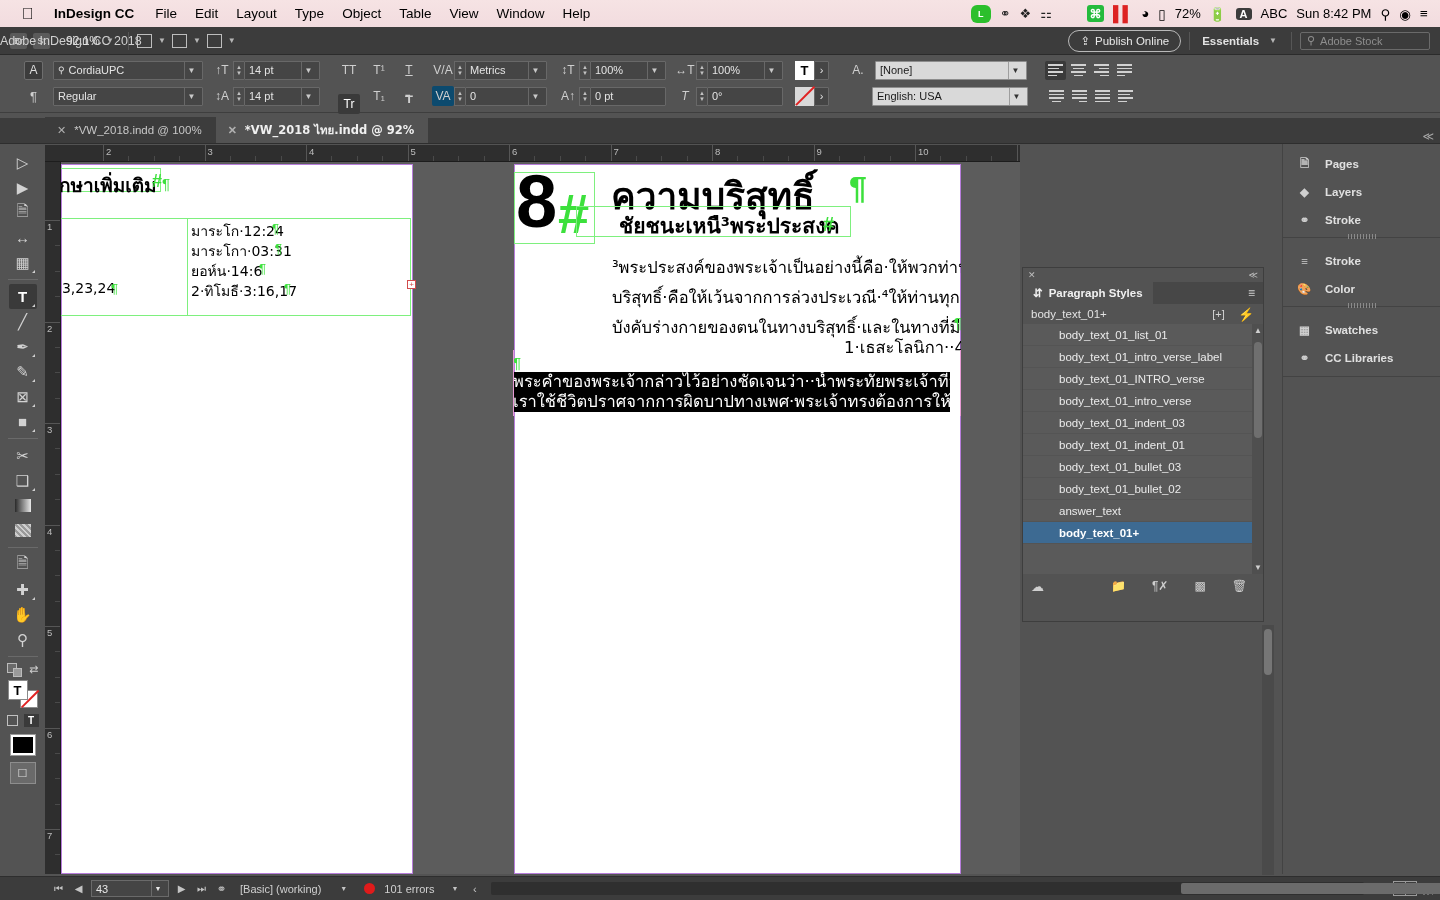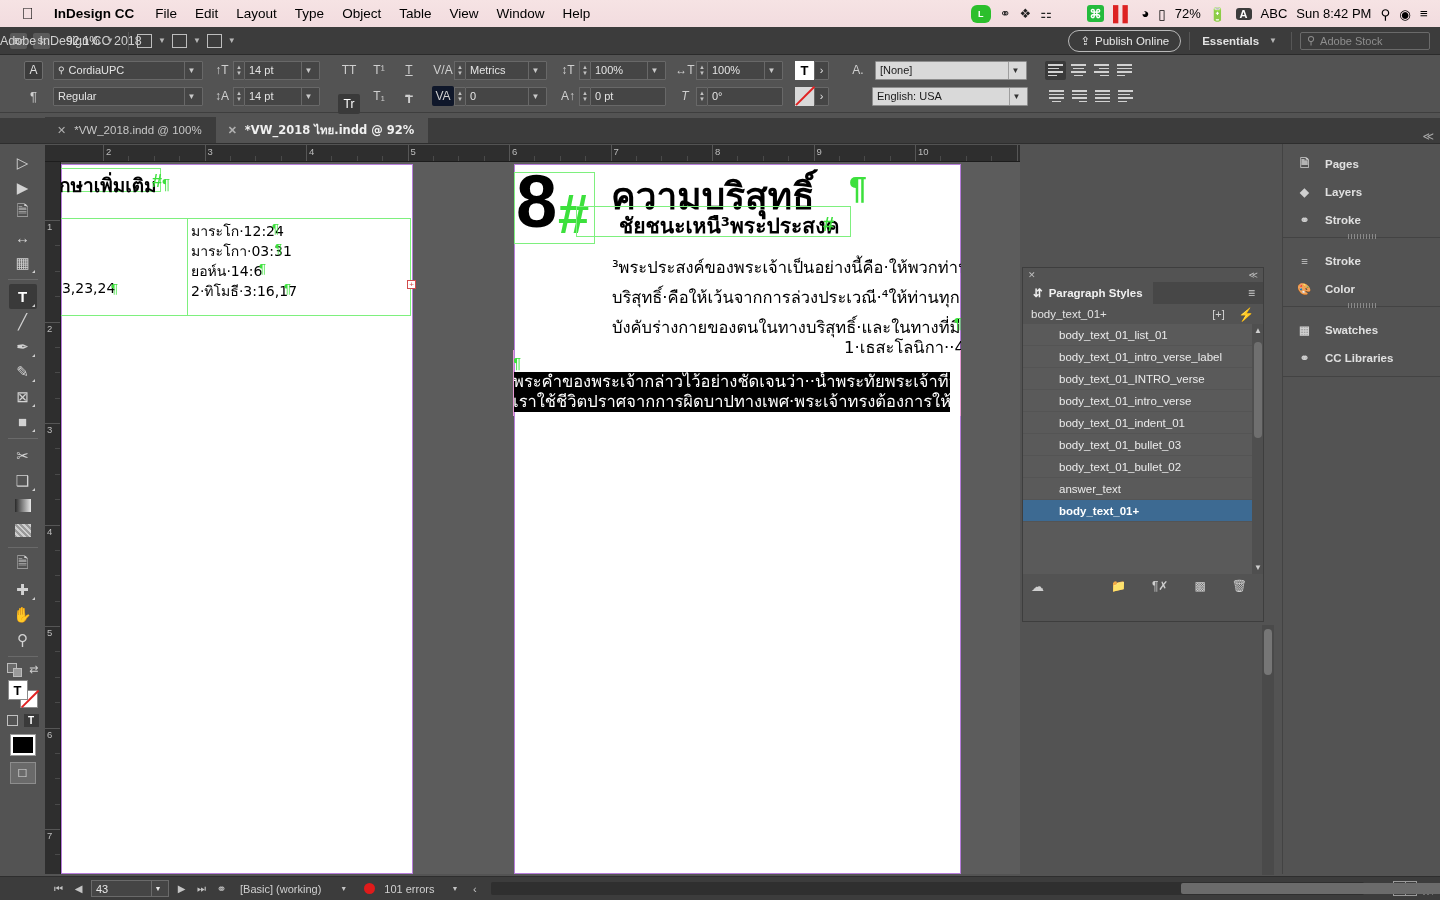--- a/index.html
+++ b/index.html
@@ -350,21 +350,21 @@
         <span>14 pt</span>
         <span class="dd">▼</span>
       </span>
       <span style="width:18px"></span>
       <span class="iconbtn on">Tr</span>
       <span style="width:8px"></span>
       <span class="iconbtn">T₁</span>
       <span style="width:8px"></span>
       <span class="iconbtn" style="text-decoration:line-through">┱</span>
       <span style="width:12px"></span>
-      <span class="iconbtn" style="background:#0f172a;border-radius:2px">VA</span>
+      <span class="iconbtn" style="background:#0c4a6e;border-radius:2px">VA</span>
       <span class="stepper">▲<br>▼</span>
       <span class="field" style="width:82px">
         <span>0</span>
         <span class="dd">▼</span>
       </span>
       <span style="width:10px"></span>
       <span class="iconbtn">A↑</span>
       <span class="stepper">▲<br>▼</span>
       <span class="field" style="width:76px">
         <span>0 pt</span>
@@ -656,20 +656,23 @@
         <div class="ps-row">
           <span>body_text_01_intro_verse_label</span>
         </div>
         <div class="ps-row">
           <span>body_text_01_INTRO_verse</span>
         </div>
         <div class="ps-row">
           <span>body_text_01_intro_verse</span>
         </div>
         <div class="ps-row">
+          <span>body_text_01_indent_03</span>
+        </div>
+        <div class="ps-row">
           <span>body_text_01_indent_01</span>
         </div>
         <div class="ps-row">
           <span>body_text_01_bullet_03</span>
         </div>
         <div class="ps-row">
           <span>body_text_01_bullet_02</span>
         </div>
         <div class="ps-row">
           <span>answer_text</span>

